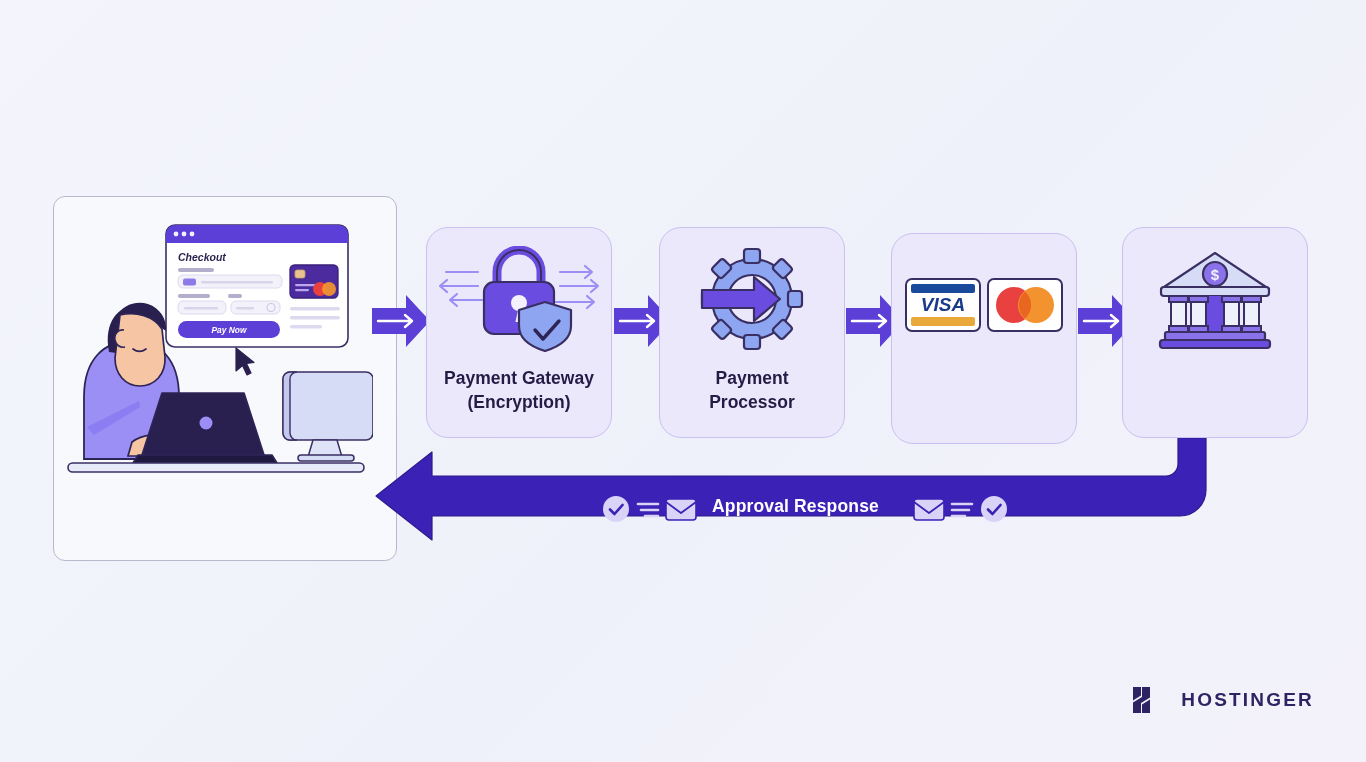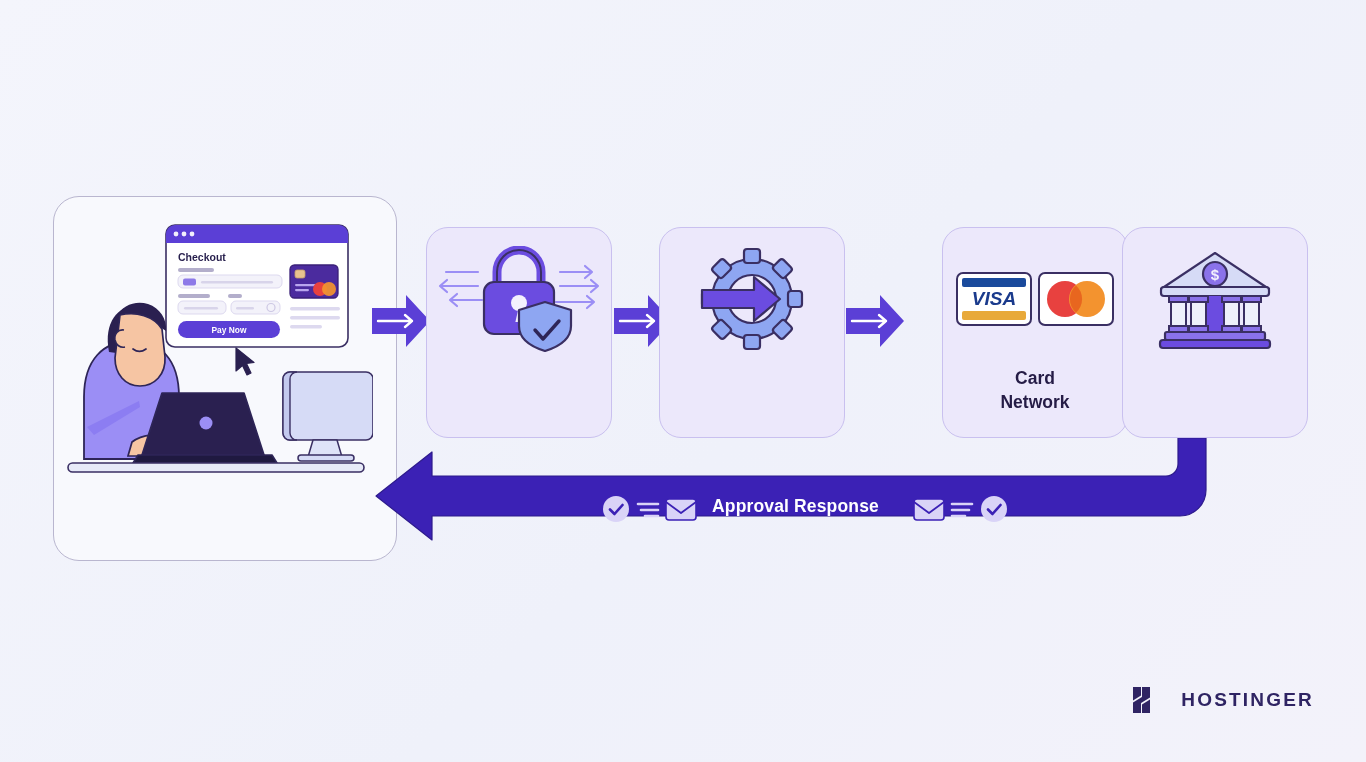--- a/index.html
+++ b/index.html
@@ -8,36 +8,36 @@
     background:#f2f4fb;
     font-family:"Liberation Sans", sans-serif;
     overflow:hidden;
   }
   #stage { position:relative; width:1366px; height:762px;
            background:linear-gradient(135deg,#f4f5fc 0%,#eff1fa 55%,#f3f2fa 100%); }
 
   
   .customer-card{
     position:absolute; left:53px; top:196px; width:344px; height:365px;
-    background:#f8f9fd; border:1.4px solid #b9b6cf; border-radius:26px;
+    background:#f8f9fd; border:1.4px solid #b9b6cf; border-radius:12px;font-style:italic;
   }
   .customer-label{
     position:absolute; left:0; right:0; bottom:28px; text-align:center;
     font-size:21px; font-weight:700; color:#251c46; letter-spacing:.2px;
   }
   .illus{ position:absolute; left:0; top:0; width:319px; height:290px; }
 
   
   .node{
     position:absolute; top:227px; width:186px; height:211px;
     background:#ece8fb; border:1.4px solid #c9c0ef; border-radius:22px;
   }
   .node.n1{ left:426px; }
   .node.n2{ left:659px; }
-  .node.n3{ left:942px; }
+  .node.n3{ left:891px;margin-top:6px; }
   .node.n4{ left:1122px; }
   .node-icon{ position:absolute; left:0; top:16px; width:100%; height:110px;
               display:flex; align-items:center; justify-content:center; }
   .node-label{
     position:absolute; left:6px; right:6px; top:138px; text-align:center;
     font-size:17.5px; font-weight:700; color:#251c46; line-height:1.38;
   }
 
   
   .fwd{ position:absolute; top:295px; width:58px; height:52px; }
@@ -170,20 +170,24 @@
         <path d="M63 38 V26 a22 22 0 0 1 44 0 V38" fill="none" stroke="#6b4ce0" stroke-width="9" stroke-linecap="round"></path>
         <path d="M63 38 V26 a22 22 0 0 1 44 0 V38" fill="none" stroke="#3a2f63" stroke-width="2" stroke-linecap="round"></path>
 
         <rect x="50" y="36" width="70" height="52" rx="10" fill="#6b4ce0" stroke="#3a2f63" stroke-width="2.2"></rect>
         <circle cx="85" cy="57" r="8" fill="#f3f1fd"></circle>
         <path d="M85 60 l-3.6 16 h7.2 z" fill="#f3f1fd"></path>
 
         <path d="M105 58 l26 8 v16 c0 14 -13 21 -26 25 c-13 -4 -26 -11 -26 -25 v-16z" transform="translate(6,-2)" fill="#8ea6f2" stroke="#3a2f63" stroke-width="2.2" stroke-linejoin="round"></path>
         <path d="M101 84 l8 9 l16 -18" fill="none" stroke="#2e2557" stroke-width="3.4" stroke-linecap="round" stroke-linejoin="round"></path>
       </svg>
+    </div>
+    <div class="node-label">
+      <span>Payment Gateway</span><br>
+      <span>(Encryption)</span>
     </div>
   </div>
 
   <div class="node n2">
     <div class="node-icon">
       <svg width="112" height="106" viewBox="0 0 112 106">
         <g transform="translate(56,53)">
           <g fill="#8ea6f2" stroke="#3a2f63" stroke-width="2.2" stroke-linejoin="round">
             <circle cx="0" cy="0" r="40"></circle>
             <rect x="-8" y="-50" width="16" height="14" rx="3"></rect>
@@ -194,44 +198,44 @@
             <rect x="-8" y="36" width="16" height="14" rx="3" transform="rotate(45)"></rect>
             <rect x="-50" y="-8" width="14" height="16" rx="3" transform="rotate(45)"></rect>
             <rect x="36" y="-8" width="14" height="16" rx="3" transform="rotate(45)"></rect>
           </g>
           <circle cx="0" cy="0" r="24" fill="#ece8fb" stroke="#3a2f63" stroke-width="2.2"></circle>
         </g>
 
         <path d="M6 44 H58 V31 L84 53 L58 75 V62 H6 Z" fill="#6b4ce0" stroke="#3a2f63" stroke-width="2.2" stroke-linejoin="round"></path>
       </svg>
     </div>
+    <div class="node-label">
+      <span>Payment</span><br>
+      <span>Processor</span>
+    </div>
   </div>
 
   <div class="node n3">
     <div class="node-icon">
       <svg width="160" height="64" viewBox="0 0 160 64">
 
         <g>
           <rect x="2" y="6" width="74" height="52" rx="6" fill="#ffffff" stroke="#3a2f63" stroke-width="2"></rect>
           <rect x="7" y="11" width="64" height="9" rx="2" fill="#1a4a9c"></rect>
           <rect x="7" y="44" width="64" height="9" rx="2" fill="#e8a93a"></rect>
           <text x="39" y="38" text-anchor="middle" font-family="Liberation Sans, sans-serif" font-size="19" font-weight="700" font-style="italic" fill="#1a3a8c">VISA</text>
         </g>
 
         <g>
           <rect x="84" y="6" width="74" height="52" rx="6" fill="#ffffff" stroke="#3a2f63" stroke-width="2"></rect>
           <circle cx="110" cy="32" r="18" fill="#e8413f"></circle>
           <circle cx="132" cy="32" r="18" fill="#f3932f"></circle>
           <path d="M121 18.5 a18 18 0 0 0 0 27 a18 18 0 0 0 0 -27z" fill="#e8661f"></path>
         </g>
       </svg>
-    </div>
-    <div class="node-label">
-      <span>Card</span><br>
-      <span>Network</span>
     </div>
   </div>
 
   <div class="node n4">
     <div class="node-icon">
       <svg width="116" height="104" viewBox="0 0 116 104">
 
         <path d="M58 6 L112 42 H4 Z" fill="#d6dbf6" stroke="#3a2f63" stroke-width="2.2" stroke-linejoin="round"></path>
         <rect x="4" y="40" width="108" height="9" rx="3" fill="#d6dbf6" stroke="#3a2f63" stroke-width="2.2"></rect>
 

